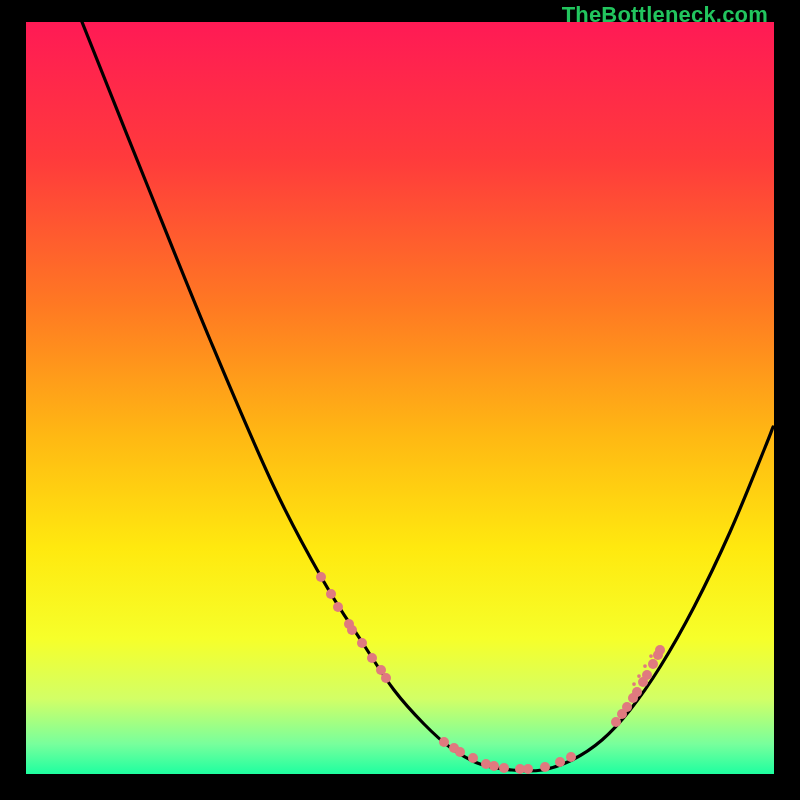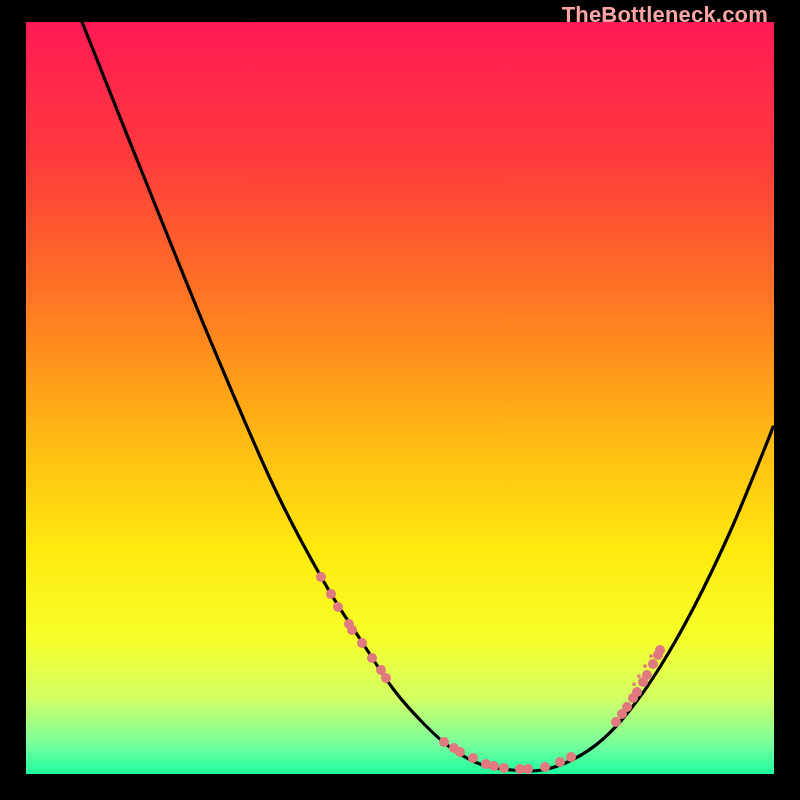--- a/index.html
+++ b/index.html
@@ -25,21 +25,21 @@
     width: 100%;
     height: 100%;
   }
   .watermark {
     position: absolute;
     top: 2px;
     right: 32px;
     font-family: Arial, Helvetica, sans-serif;
     font-size: 22px;
     font-weight: 600;
-    color: #fca5a5;
+    color: #22c55e;
     letter-spacing: 0.2px;
   }
   svg.curve {
     position: absolute;
     left: 0;
     top: 0;
     width: 100%;
     height: 100%;
   }
 </style>

